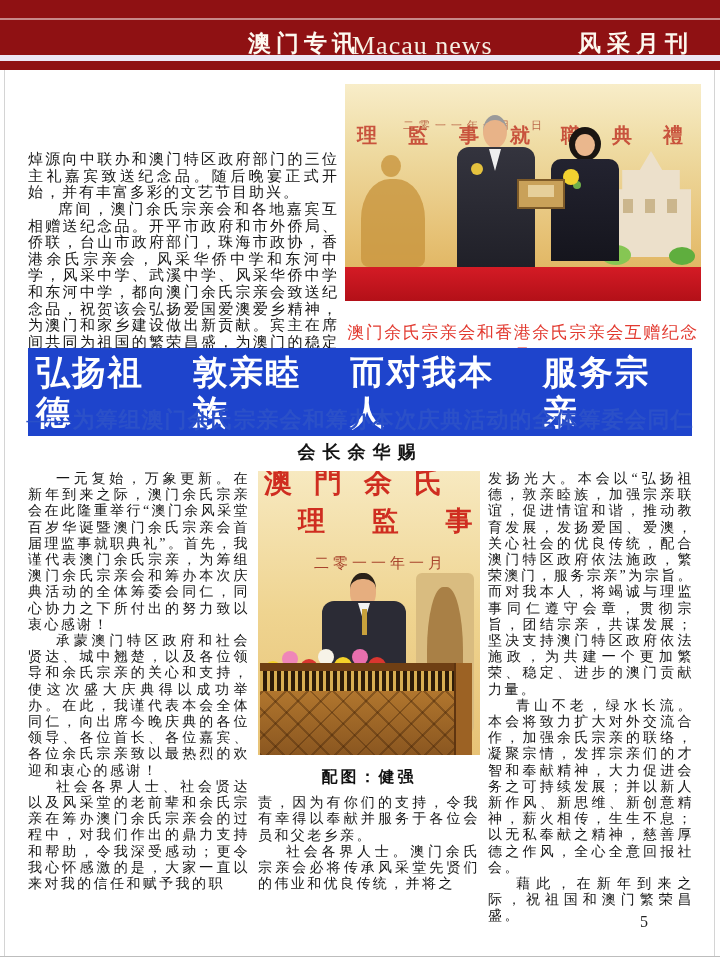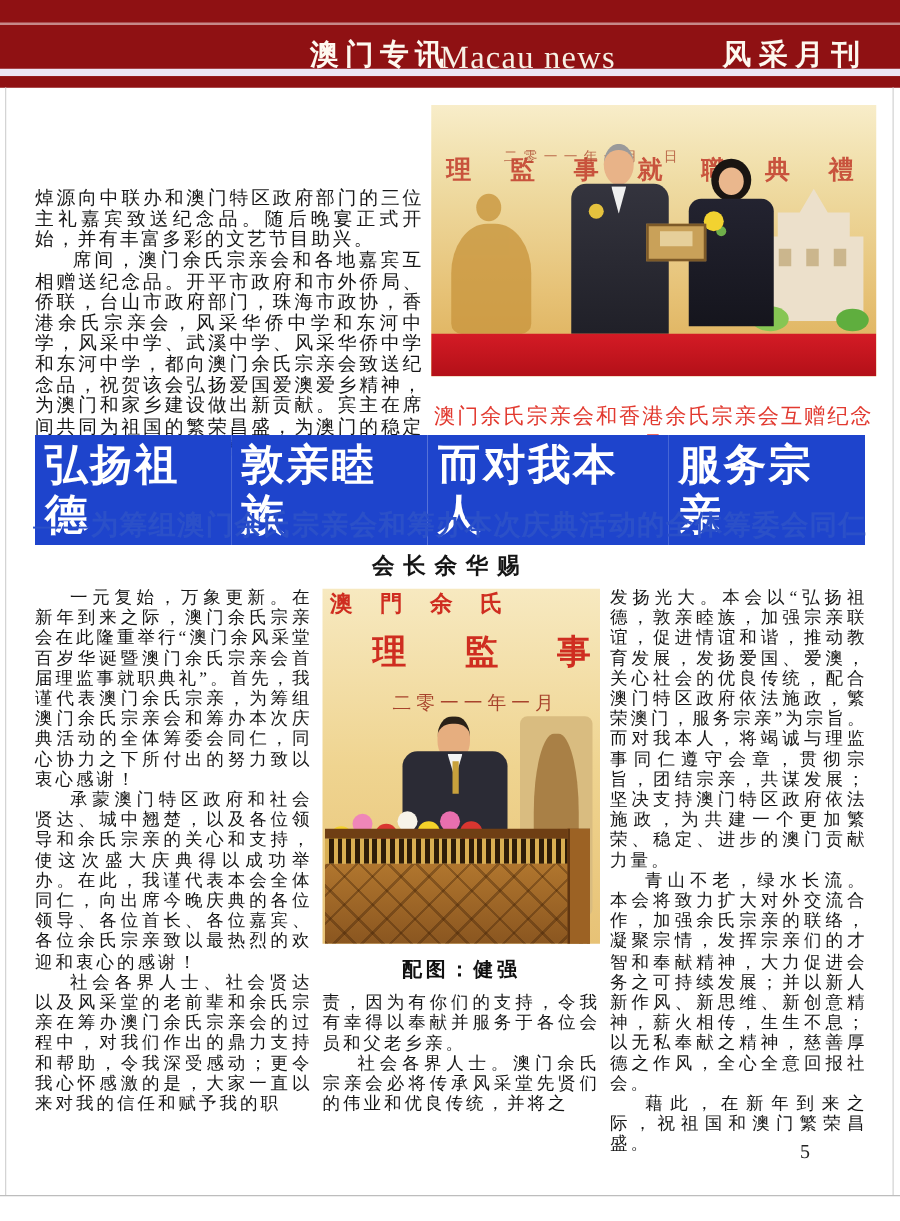--- a/index.html
+++ b/index.html
@@ -59,21 +59,21 @@
   
   .speech{position:absolute;top:471px;left:28px;width:666px;display:flex;}
   .speech .col{font-size:14px;line-height:16.2px;letter-spacing:2.4px;text-align:justify;}
   .speech .col p{margin:0;}
   .col1{width:222px;}
   .col2{width:222px;margin-left:8px;}
   .col3{width:206px;margin-left:8px;}
   
   .photo2{position:relative;width:222px;height:284px;overflow:hidden;
     background:linear-gradient(180deg,#f7e9c0 0%,#efd490 50%,#e7c276 100%);}
-  .photo2 .cal1{position:absolute;top:4px;left:6px;color:#cf2d20;font-size:18px;letter-spacing:22px;font-weight:bold;white-space:nowrap;}
+  .photo2 .cal1{position:absolute;top:4px;left:6px;color:#cf2d20;font-size:28px;letter-spacing:22px;font-weight:bold;white-space:nowrap;}
   .photo2 .cal2{position:absolute;top:42px;left:40px;color:#cf2d20;font-size:27px;letter-spacing:20px;font-weight:bold;white-space:nowrap;}
   .photo2 .cal-date{position:absolute;top:84px;left:56px;color:#a8432c;font-size:15px;letter-spacing:4px;white-space:nowrap;}
   .portrait{position:absolute;right:6px;top:102px;width:58px;height:160px;background:#d9bc80;border-radius:6px;}
   .portrait .p-fig{position:absolute;left:11px;top:14px;width:36px;height:140px;background:#a98046;border-radius:45% 45% 0 0;}
   .speaker-head{position:absolute;left:92px;top:102px;width:26px;height:30px;background:#e6ae7f;border-radius:45%;border-top:6px solid #2a2118;}
   .speaker-body{position:absolute;left:64px;top:130px;width:84px;height:64px;background:#2b2b35;border-radius:12px 12px 0 0;}
   .speaker-body .shirt{position:absolute;left:36px;top:2px;width:12px;height:20px;background:#f3f3f3;clip-path:polygon(0 0,100% 0,50% 100%);}
   .speaker-body .tie{position:absolute;left:40px;top:8px;width:5px;height:26px;background:#c8a13c;}
   .flowers{position:absolute;left:2px;top:172px;width:150px;height:48px;}
   .flower{position:absolute;border-radius:50%;}

